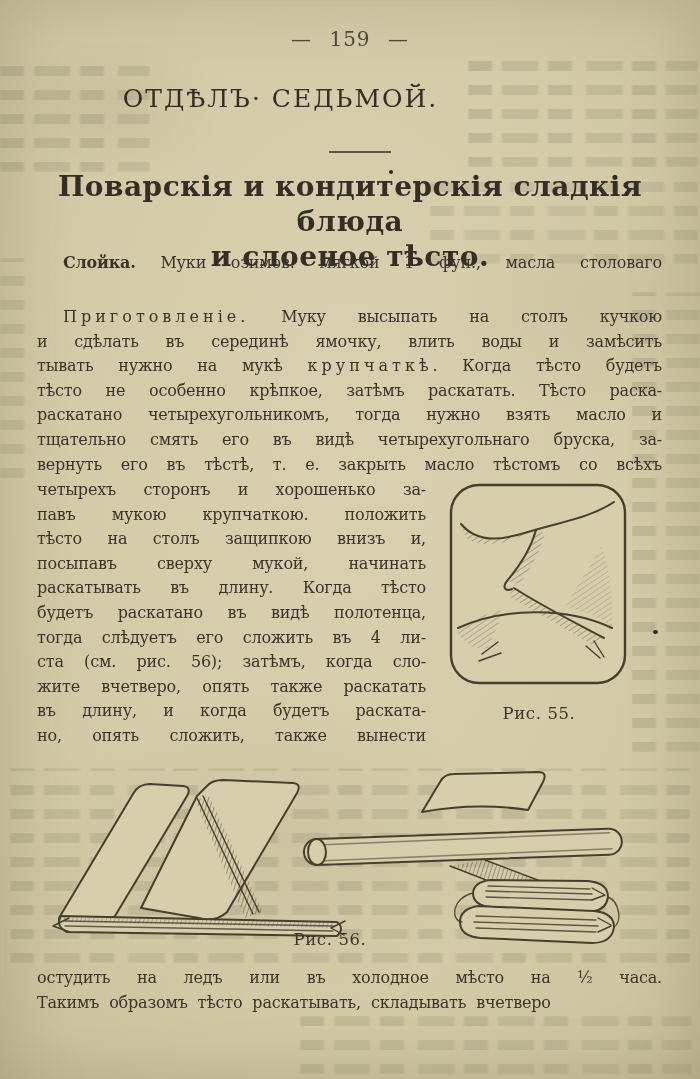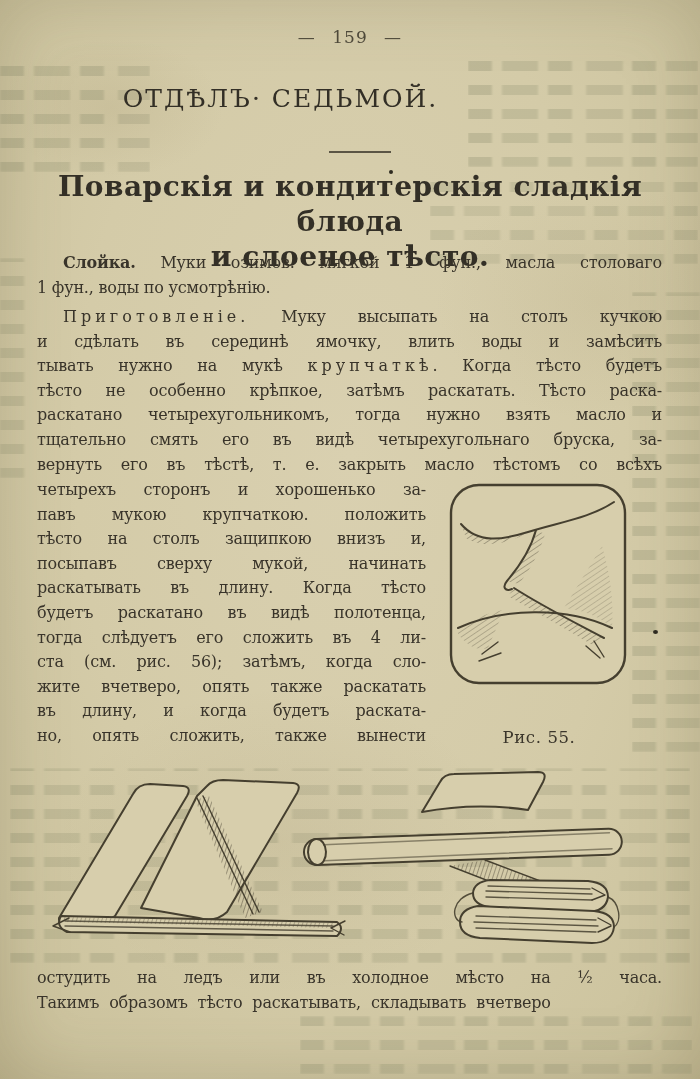--- a/index.html
+++ b/index.html
@@ -27,36 +27,36 @@
       rgba(116,120,90,.34) 34px 70px, transparent 70px 80px,
       rgba(116,120,90,.40) 80px 104px, transparent 104px 118px,
       rgba(116,120,90,.32) 118px 155px, transparent 155px 164px);
     -webkit-mask-image:repeating-linear-gradient(0deg,#000 0 10px,transparent 10px 24px);
             mask-image:repeating-linear-gradient(0deg,#000 0 10px,transparent 10px 24px);
   }
   .speck{position:absolute;z-index:4;border-radius:50%;background:#2e2a20;filter:blur(.4px);}
   
   .abs{position:absolute;z-index:3;}
   .pagenum{left:0;top:27px;width:700px;text-align:center;
-    font-size:17px;letter-spacing:1px;word-spacing:10px;color:#4e493a;}
+    font-size:20px;letter-spacing:1px;word-spacing:10px;color:#4e493a;}
   .title{left:0;top:84px;width:561px;text-align:center;
     font-size:25px;letter-spacing:2px;color:#332f26;}
   .divider{left:329px;top:151px;width:62px;height:2px;background:#454033;opacity:.85;}
   .heading{left:20px;top:169px;width:660px;text-align:center;
     font-size:28px;font-weight:bold;line-height:35px;letter-spacing:.5px;color:#332f26;}
   .body-block{font-size:16px;line-height:24.6px;letter-spacing:-0.2px;}
   .p1{left:37px;top:251px;width:625px;}
   .p2a{left:37px;top:305px;width:625px;}
   .p2b{left:37px;top:478px;width:389px;}
   .jl{text-align:justify;text-align-last:justify;}
   .indent{padding-left:26px;}
   .lead{font-weight:bold;}
   .sp{letter-spacing:4px;}
   .caption{font-size:16.5px;letter-spacing:.6px;text-align:center;color:#3b362b;}
-  .cap55{left:448px;top:728px;width:182px;}
+  .cap55{left:448px;top:704px;width:182px;}
   .cap56{left:230px;top:930px;width:200px;}
   .bottom{left:37px;top:966px;width:625px;}
   .bottom .l2{word-spacing:5px;}
   figure{margin:0;}
   .fig55{left:444px;top:476px;width:190px;height:218px;}
   .fig56{left:45px;top:770px;width:585px;height:185px;}
   svg .s{fill:none;stroke:#453f2f;stroke-width:2;stroke-linecap:round;stroke-linejoin:round;}
   svg .thin{stroke-width:1.4;}
   svg .paper{fill:#d7ceac;}
 </style>
@@ -82,21 +82,20 @@
 
   <div class="abs divider"></div>
 
   <div class="abs heading">
     <div>Поварскія и кондитерскія сладкія блюда</div>
     <div>и слоеное тѣсто.</div>
   </div>
 
   <div class="abs p1 body-block">
     <div class="jl indent"><span class="lead">Слойка.</span><span> Муки озимов. мягкой 1 фун., масла столоваго</span></div>
-    <div>1 фун., воды по усмотрѣнію.</div>
   </div>
 
   <div class="abs p2a body-block">
     <div class="jl indent"><span class="sp lead-spaced">Приготовленіе.</span><span> Муку высыпать на столъ кучкою</span></div>
     <div class="jl">и сдѣлать въ серединѣ ямочку, влить воды и замѣсить</div>
     <div class="jl"><span>тывать нужно на мукѣ </span><span class="sp">крупчаткѣ</span><span>. Когда тѣсто будетъ</span></div>
     <div class="jl">тѣсто не особенно крѣпкое, затѣмъ раскатать. Тѣсто раска-</div>
     <div class="jl">раскатано четырехугольникомъ, тогда нужно взять масло и</div>
     <div class="jl">тщательно смять его въ видѣ четырехугольнаго бруска, за-</div>
     <div class="jl">вернуть его въ тѣстѣ, т. е. закрыть масло тѣстомъ со всѣхъ</div>
@@ -171,19 +170,20 @@
         <path class="s thin" d="M173,123 C152,128 150,150 162,152 M308,127 C320,132 322,152 314,157" opacity=".9"></path>
 
         <g transform="rotate(-2 160 80)">
           <rect class="paper" x="4" y="64" width="318" height="26" rx="13" stroke="#453f2f" stroke-width="2"></rect>
           <ellipse class="paper" cx="17" cy="77" rx="9" ry="13" stroke="#453f2f" stroke-width="2"></ellipse>
           <path class="s thin" d="M24,70 L310,68 M24,86 L312,84" opacity=".55"></path>
         </g>
       </g>
     </svg>
   </figure>
+  <div class="abs caption cap56">Рис. 56.</div>
 
   <div class="abs bottom body-block">
     <div class="jl">остудить на ледъ или въ холодное мѣсто на ½ часа.</div>
     <div class="l2">Такимъ образомъ тѣсто раскатывать, складывать вчетверо</div>
   </div>
 
 </div>
 
 </body></html>

